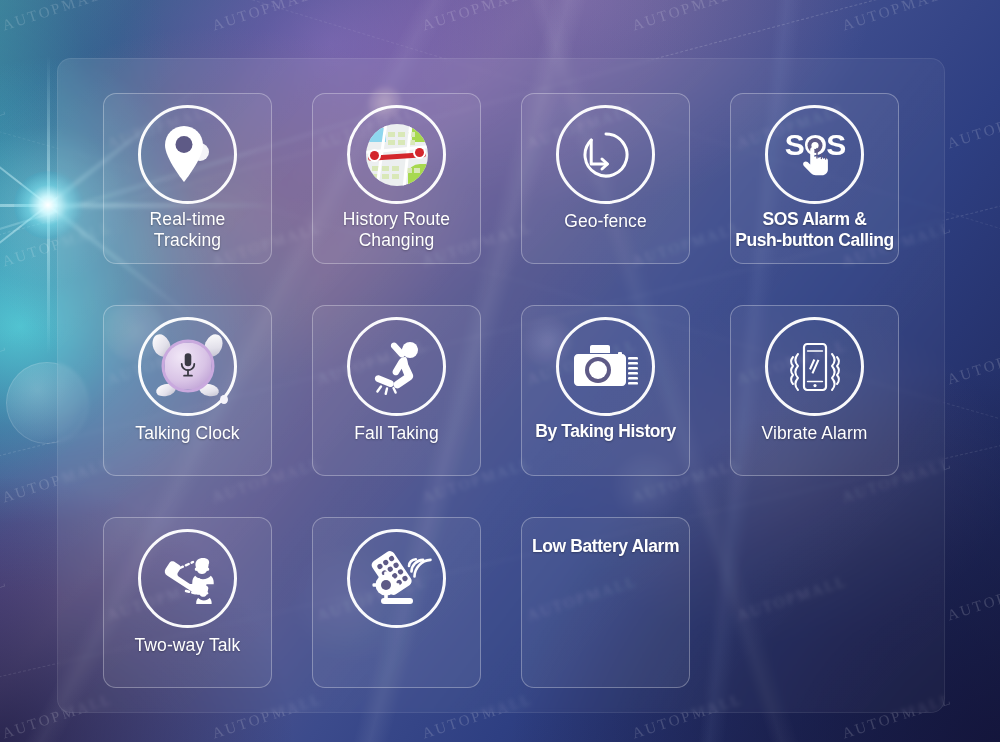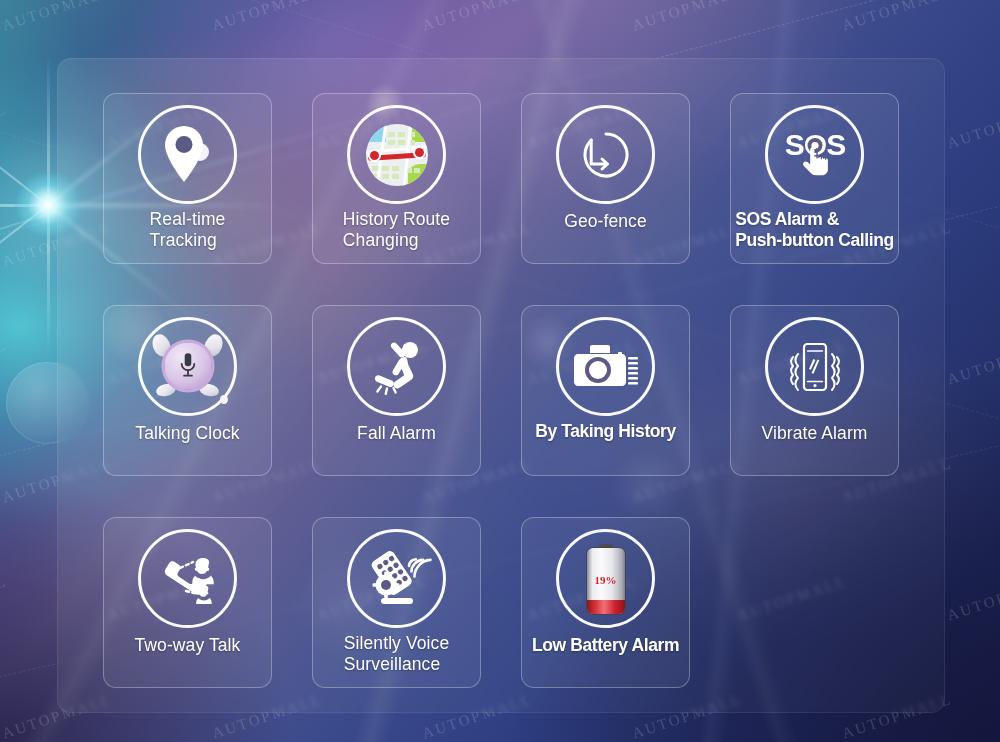--- a/index.html
+++ b/index.html
@@ -110,21 +110,21 @@
     display:flex;flex-direction:column;align-items:center;
     padding-top:11px;box-sizing:border-box;
   }
   .ring{
     width:93px;height:93px;border-radius:50%;
     border:3px solid rgba(255,255,255,.97);
     display:flex;align-items:center;justify-content:center;
     position:relative;flex:none;
   }
   .label{
-    margin-top:7px;text-align:left;color:#fff;
+    margin-top:7px;text-align:center;color:#fff;
     font-size:17.5px;line-height:21px;font-weight:400;
     letter-spacing:.1px;
     text-shadow:0 1px 2px rgba(0,0,0,.30);
     padding:0 3px;
   }
   .label.two{margin-top:5px;}
   .label.tight{letter-spacing:-.4px;font-weight:bold;}
 
   svg{display:block;overflow:visible;}
   .wh{fill:#fff;}
@@ -368,21 +368,21 @@
       <div class="ring">
         <svg width="62" height="62" viewBox="0 0 62 62">
           <circle cx="44" cy="14" r="8" class="wh"></circle>
           <path class="wh" d="M39 21c-3 0-5 1.5-6.4 3.8l-5.6 9.4c-.9 1.6-.5 3.6 1 4.6 1.5 1 3.6.5 4.6-1.1l3-5 2.6 6.6-9 6.1c-1.8 1.2-2.2 3.6-1 5.3 1.2 1.8 3.6 2.2 5.3 1l11.8-8c1.8-1.2 2.4-3.5 1.5-5.4l-4.7-10.1C41.3 22.7 40.4 21 39 21z"></path>
           <path class="wh" d="M30.4 7.5c-1.2-1.3-3.2-1.4-4.5-.2-1.3 1.2-1.4 3.2-.2 4.5l7.9 8.6c1.2 1.3 3.2 1.4 4.5.2 1.3-1.2 1.4-3.2.2-4.5z"></path>
           <path class="wh" d="M13.5 39.5c-1.7-.7-3.7.1-4.4 1.8-.7 1.7.1 3.7 1.8 4.4l12.3 5c1.7.7 3.7-.1 4.4-1.8.7-1.7-.1-3.7-1.8-4.4z"></path>
           <path class="st" style="stroke-width:2.4" d="M15 50.5l-3.6 5M21 52.5l-1.3 5.4M27.5 52l2.1 4.6"></path>
         </svg>
       </div>
       <div class="label">
-        <div>Fall Alarm</div>
+        <div>Fall Taking</div>
       </div>
     </div>
 
     <div class="card">
       <div class="ring">
         <svg width="64" height="52" viewBox="0 0 64 52">
           <path class="wh" d="M18 4h16c1.1 0 2 .9 2 2v6H16V6c0-1.1.9-2 2-2z"></path>
           <rect class="wh" x="44" y="11" width="4" height="5" rx="1"></rect>
           <path class="wh" d="M4 13h44c2.2 0 4 1.8 4 4v24c0 2.2-1.8 4-4 4H4c-2.2 0-4-1.8-4-4V17c0-2.2 1.8-4 4-4z"></path>
           <circle cx="24" cy="29" r="13" fill="#5e5a86"></circle>
@@ -478,36 +478,23 @@
             </g>
           </g>
 
           <rect x="16" y="50" width="32" height="6" rx="3" class="wh"></rect>
 
           <path class="st" style="stroke-width:2.6" d="M44 18a7 7 0 0 1 6.8-6.8"></path>
           <path class="st" style="stroke-width:2.6" d="M46.5 23.5a12 12 0 0 1 11.5-11.6"></path>
           <path class="st" style="stroke-width:2.6" d="M49.5 28.5a17 17 0 0 1 16-16.6"></path>
         </svg>
       </div>
-      <div class="label two">
-        <div>Silently Voice</div>
-        <div>Surveillance</div>
-      </div>
-    </div>
-
-    <div class="card">
-      <div class="ring">
-        <div class="batt">
-          <div class="cap"></div>
-          <div class="shell">
-            <div class="fill"></div>
-          </div>
-          <div class="pct">19%</div>
-        </div>
-      </div>
+    </div>
+
+    <div class="card">
       <div class="label tight">
         <div>Low Battery Alarm</div>
       </div>
     </div>
 
 
   </div>
 </div>
 
 </body></html>

